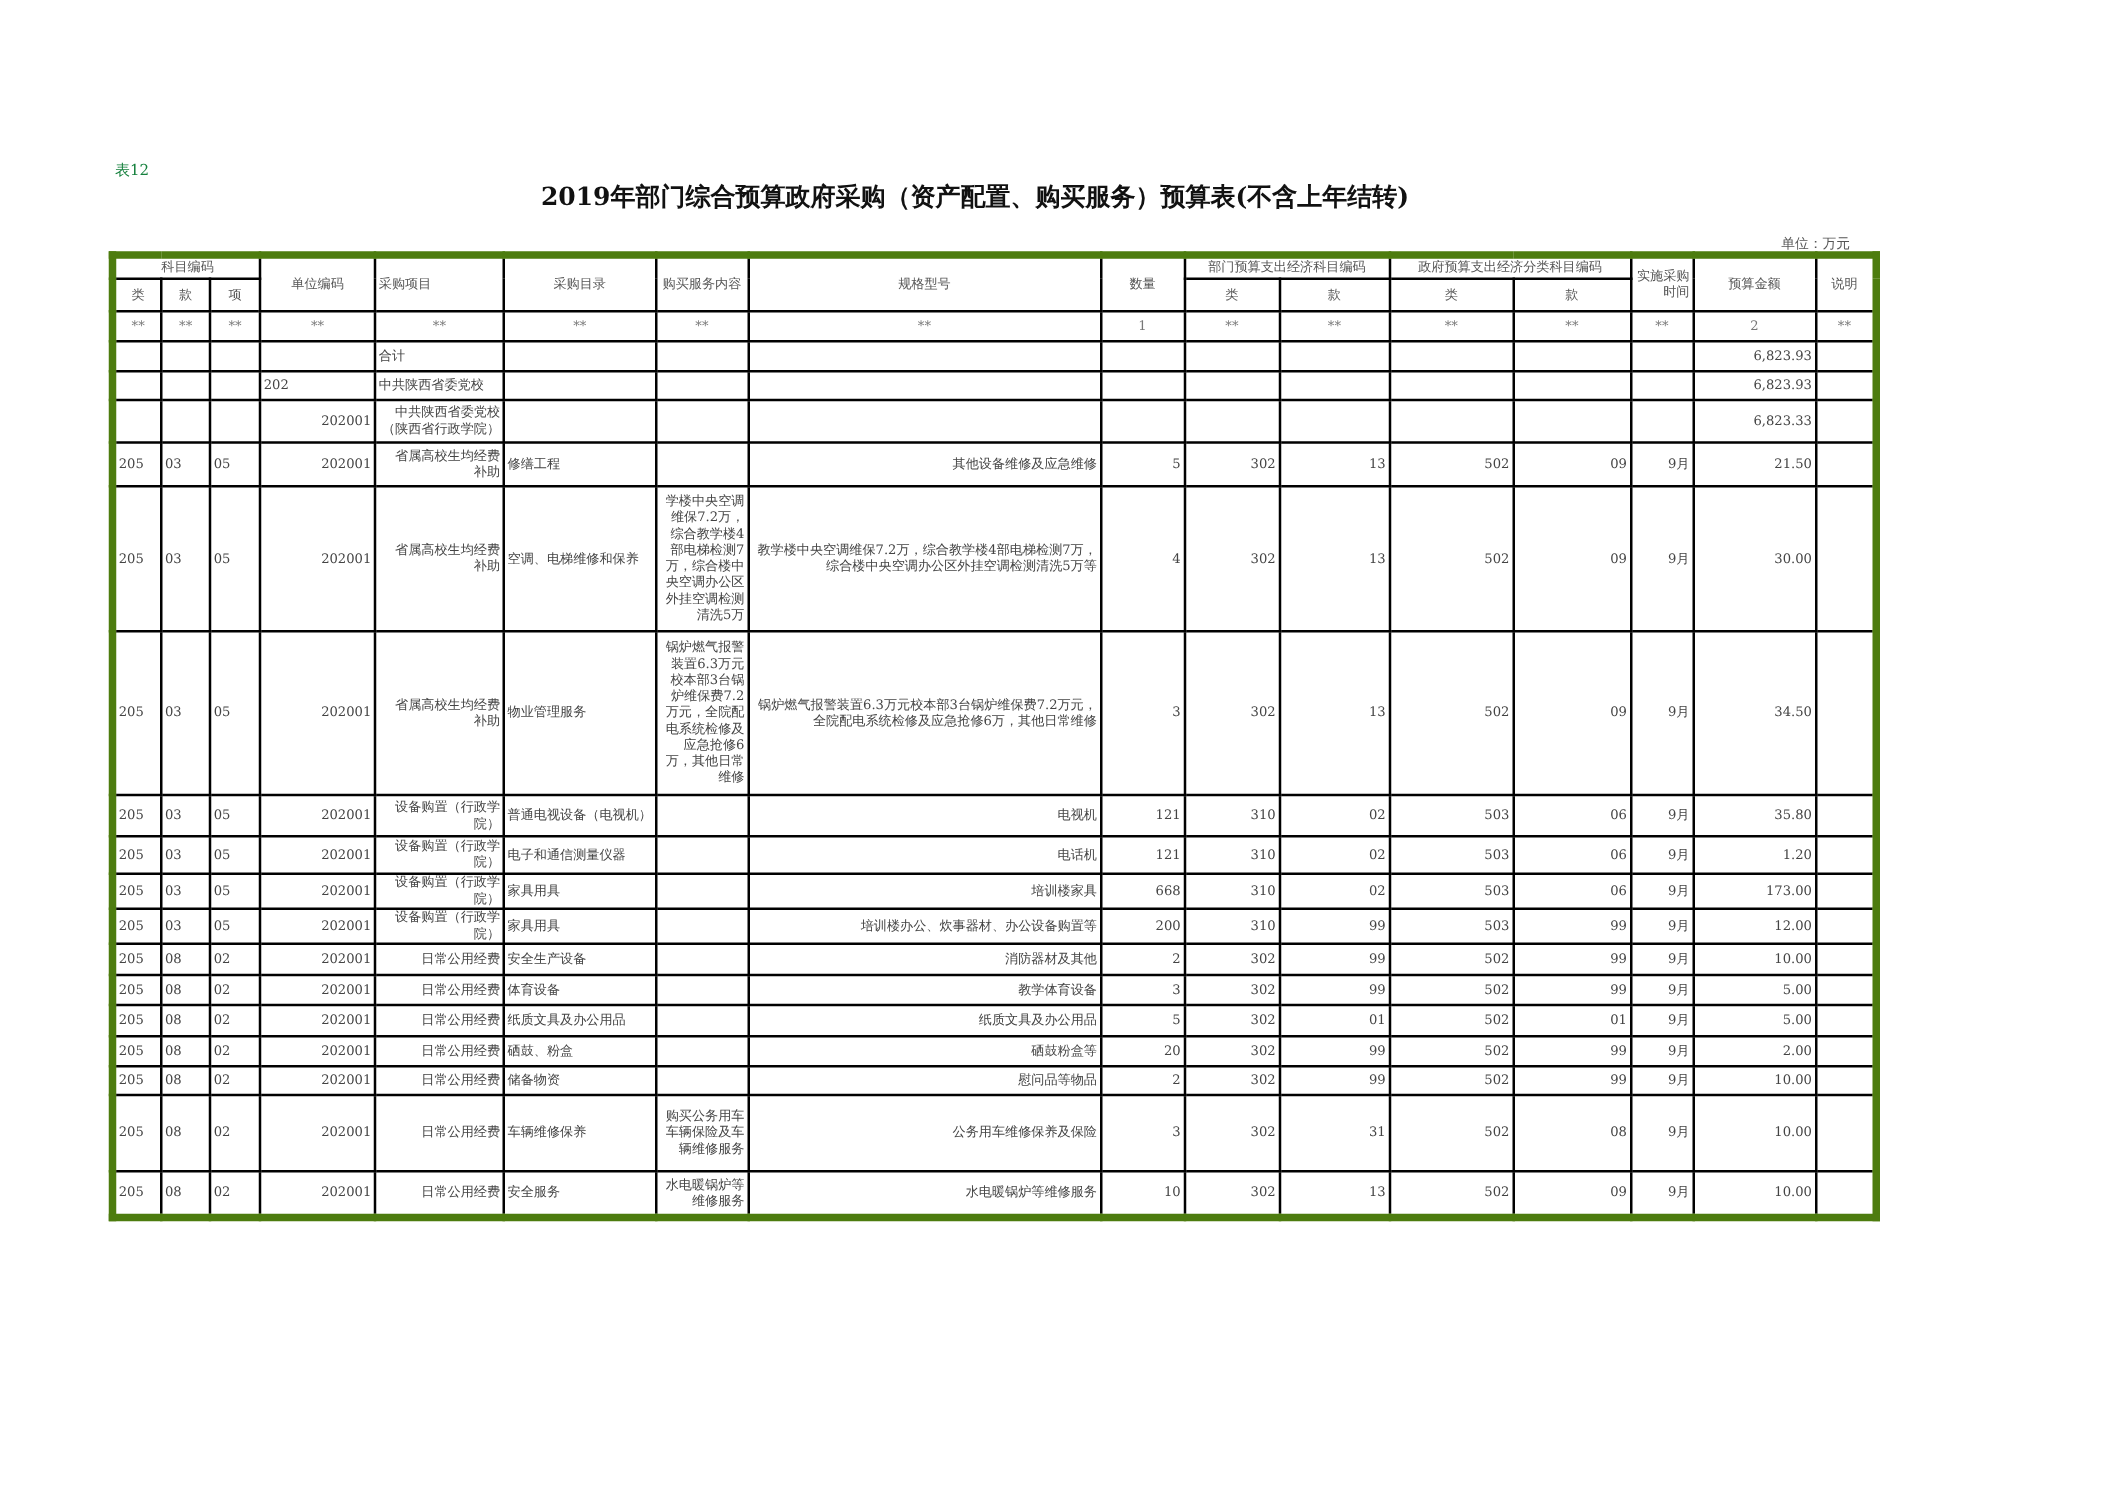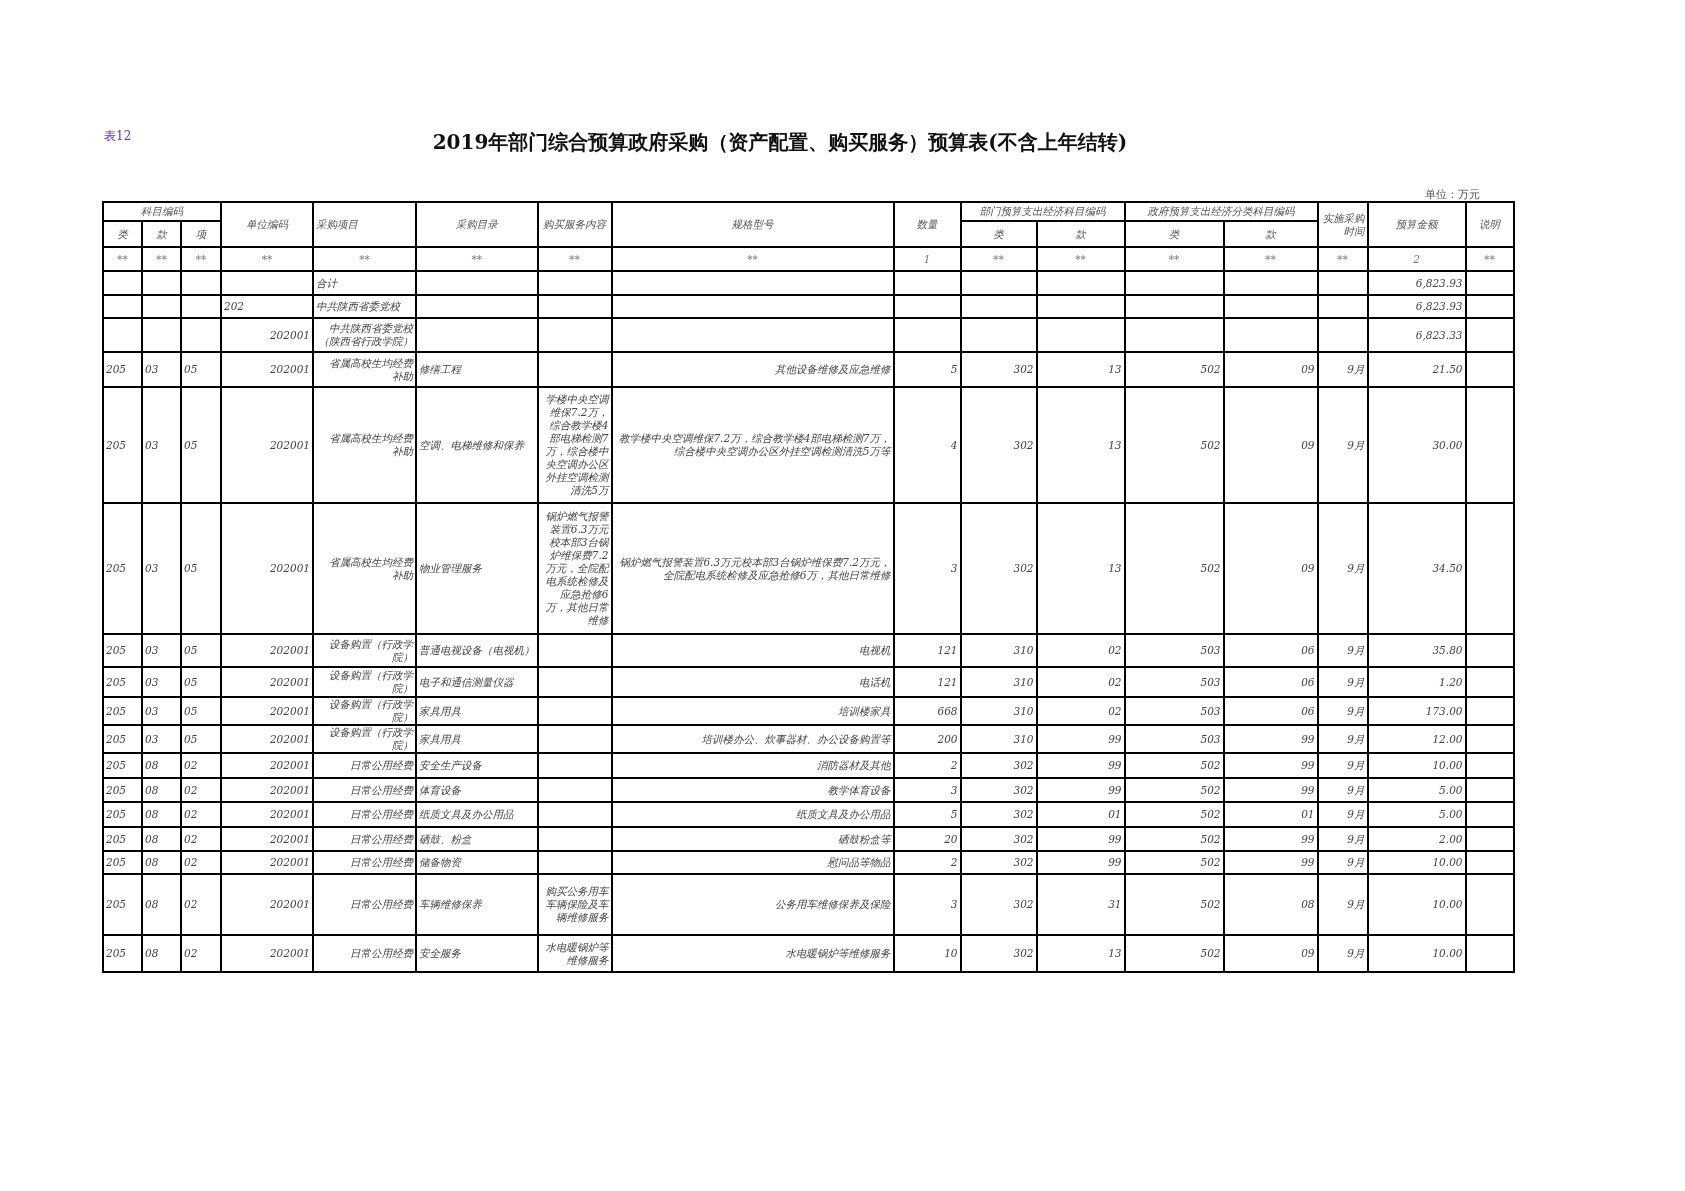--- a/index.html
+++ b/index.html
@@ -1,24 +1,24 @@
 <!DOCTYPE html>
 <html><head>
 <meta charset="utf-8">
 <style>
   html, body { margin:0; padding:0; background:#ffffff; }
   body { width:1685px; height:1191px; position:relative; overflow:hidden;
          font-family:"DejaVu Serif","Liberation Serif",serif; color:#333; }
-  .tbl-no { position:absolute; left:104px; top:128px; font-size:12px; color:#6d28d9; }
-  .title { position:absolute; left:0; top:129px; width:1560px; text-align:center;
+  .tbl-no { position:absolute; left:92px; top:128px; font-size:12px; color:#15803d; }
+  .title { position:absolute; left:0; top:144px; width:1560px; text-align:center;
            font-size:20px; font-weight:bold; color:#111; letter-spacing:0px; }
   .unit { position:absolute; left:1360px; top:187px; width:120px; text-align:right;
           font-size:11px; color:#555; }
-  table { position:absolute; left:102px; top:201px; border-collapse:collapse;
-          table-layout:fixed; border:2px solid #4d7c0f;font-style:italic; }
+  table { position:absolute; left:87px; top:201px; border-collapse:collapse;
+          table-layout:fixed; border:6px solid #4d7c0f; }
   td, th { border:2px solid #000; font-weight:normal; font-size:10.5px; color:#444;
            padding:0 2px; line-height:13px; overflow:hidden; white-space:nowrap; }
   th { text-align:center; color:#555; }
   .c { text-align:right;margin-top:24px; }
   .r { text-align:right; }
   .l { text-align:left; }
   .wrap { white-space:normal; word-break:break-all;text-align:right; }
   .star { color:#777; text-align:center; }
   .indent { padding-left:14px; }
 </style>

